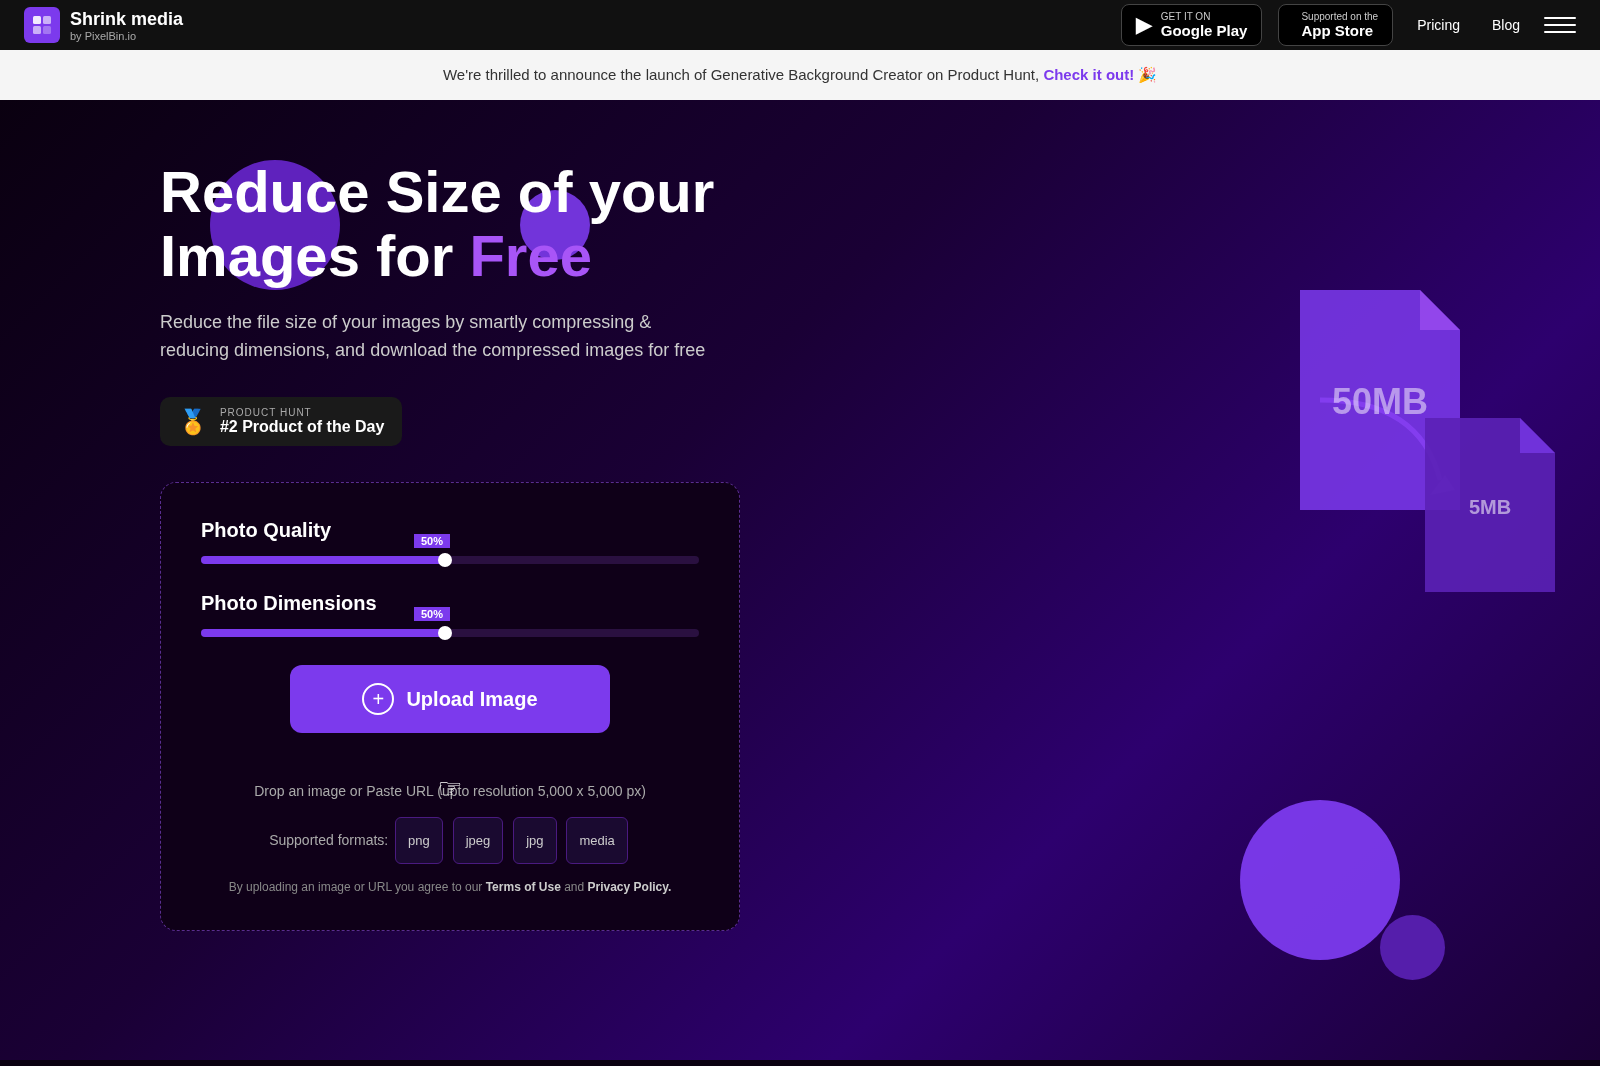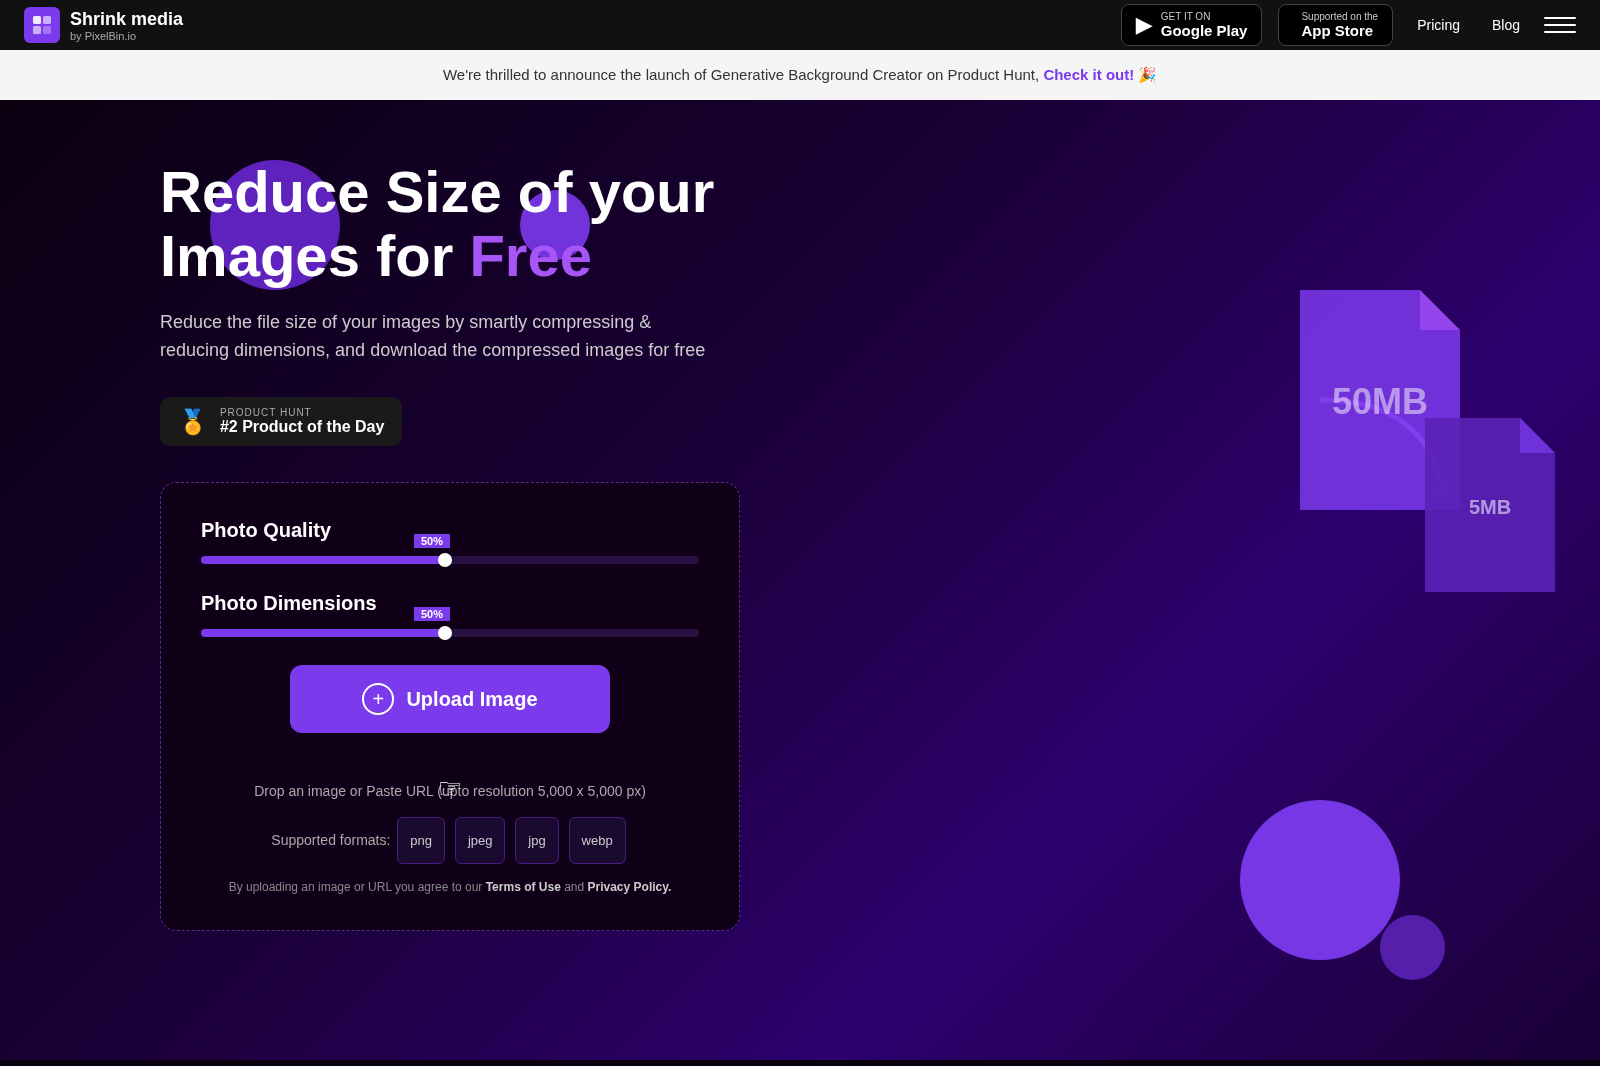--- a/index.html
+++ b/index.html
@@ -463,21 +463,21 @@
 
       <div class="drop-hint">
         <span>Drop an image or Paste URL (upto resolution 5,000 x 5,000 px)</span>
       </div>
 
       <div class="formats-row">
         <span>Supported formats:</span>
         <span class="format-tag">png</span>
         <span class="format-tag">jpeg</span>
         <span class="format-tag">jpg</span>
-        <span class="format-tag">webp</span>
+        <span class="format-tag">media</span>
       </div>
 
       <div class="tos-text">
         <span>By uploading an image or URL you agree to our </span><a href="#">Terms of Use</a><span> and </span><a href="#">Privacy Policy.</a>
       </div>
     </div>
   </div>
 </section>
 
 </body></html>

